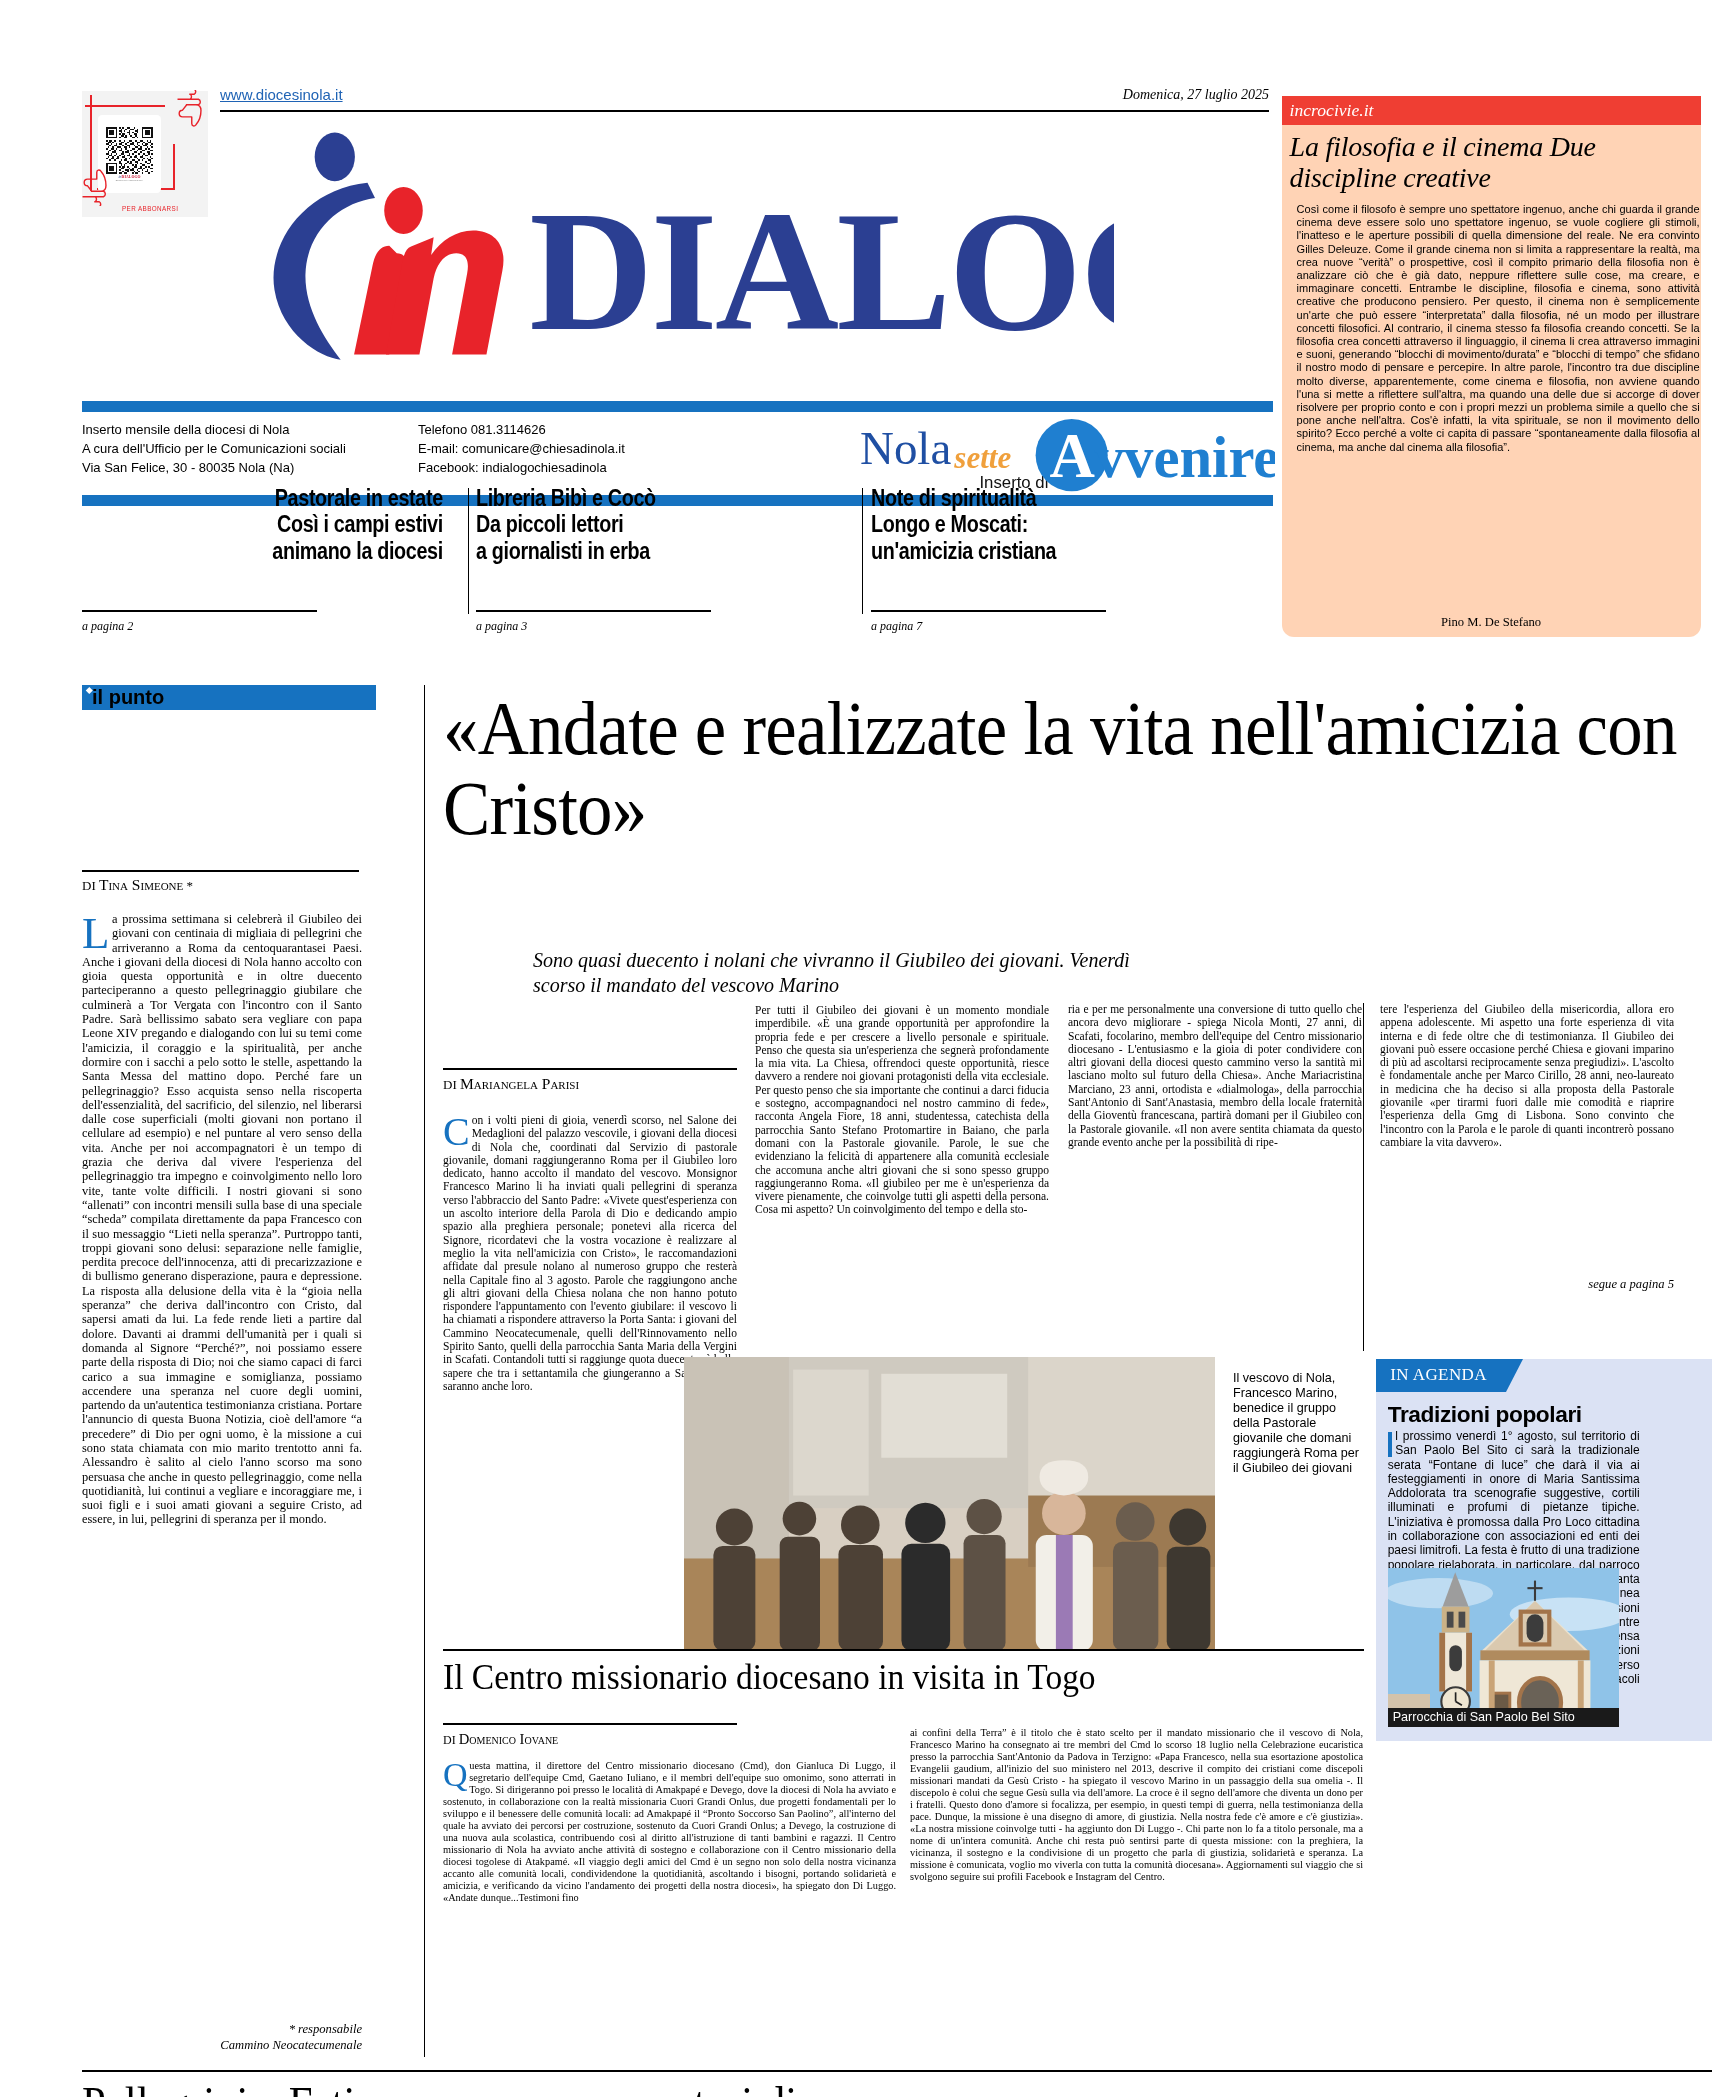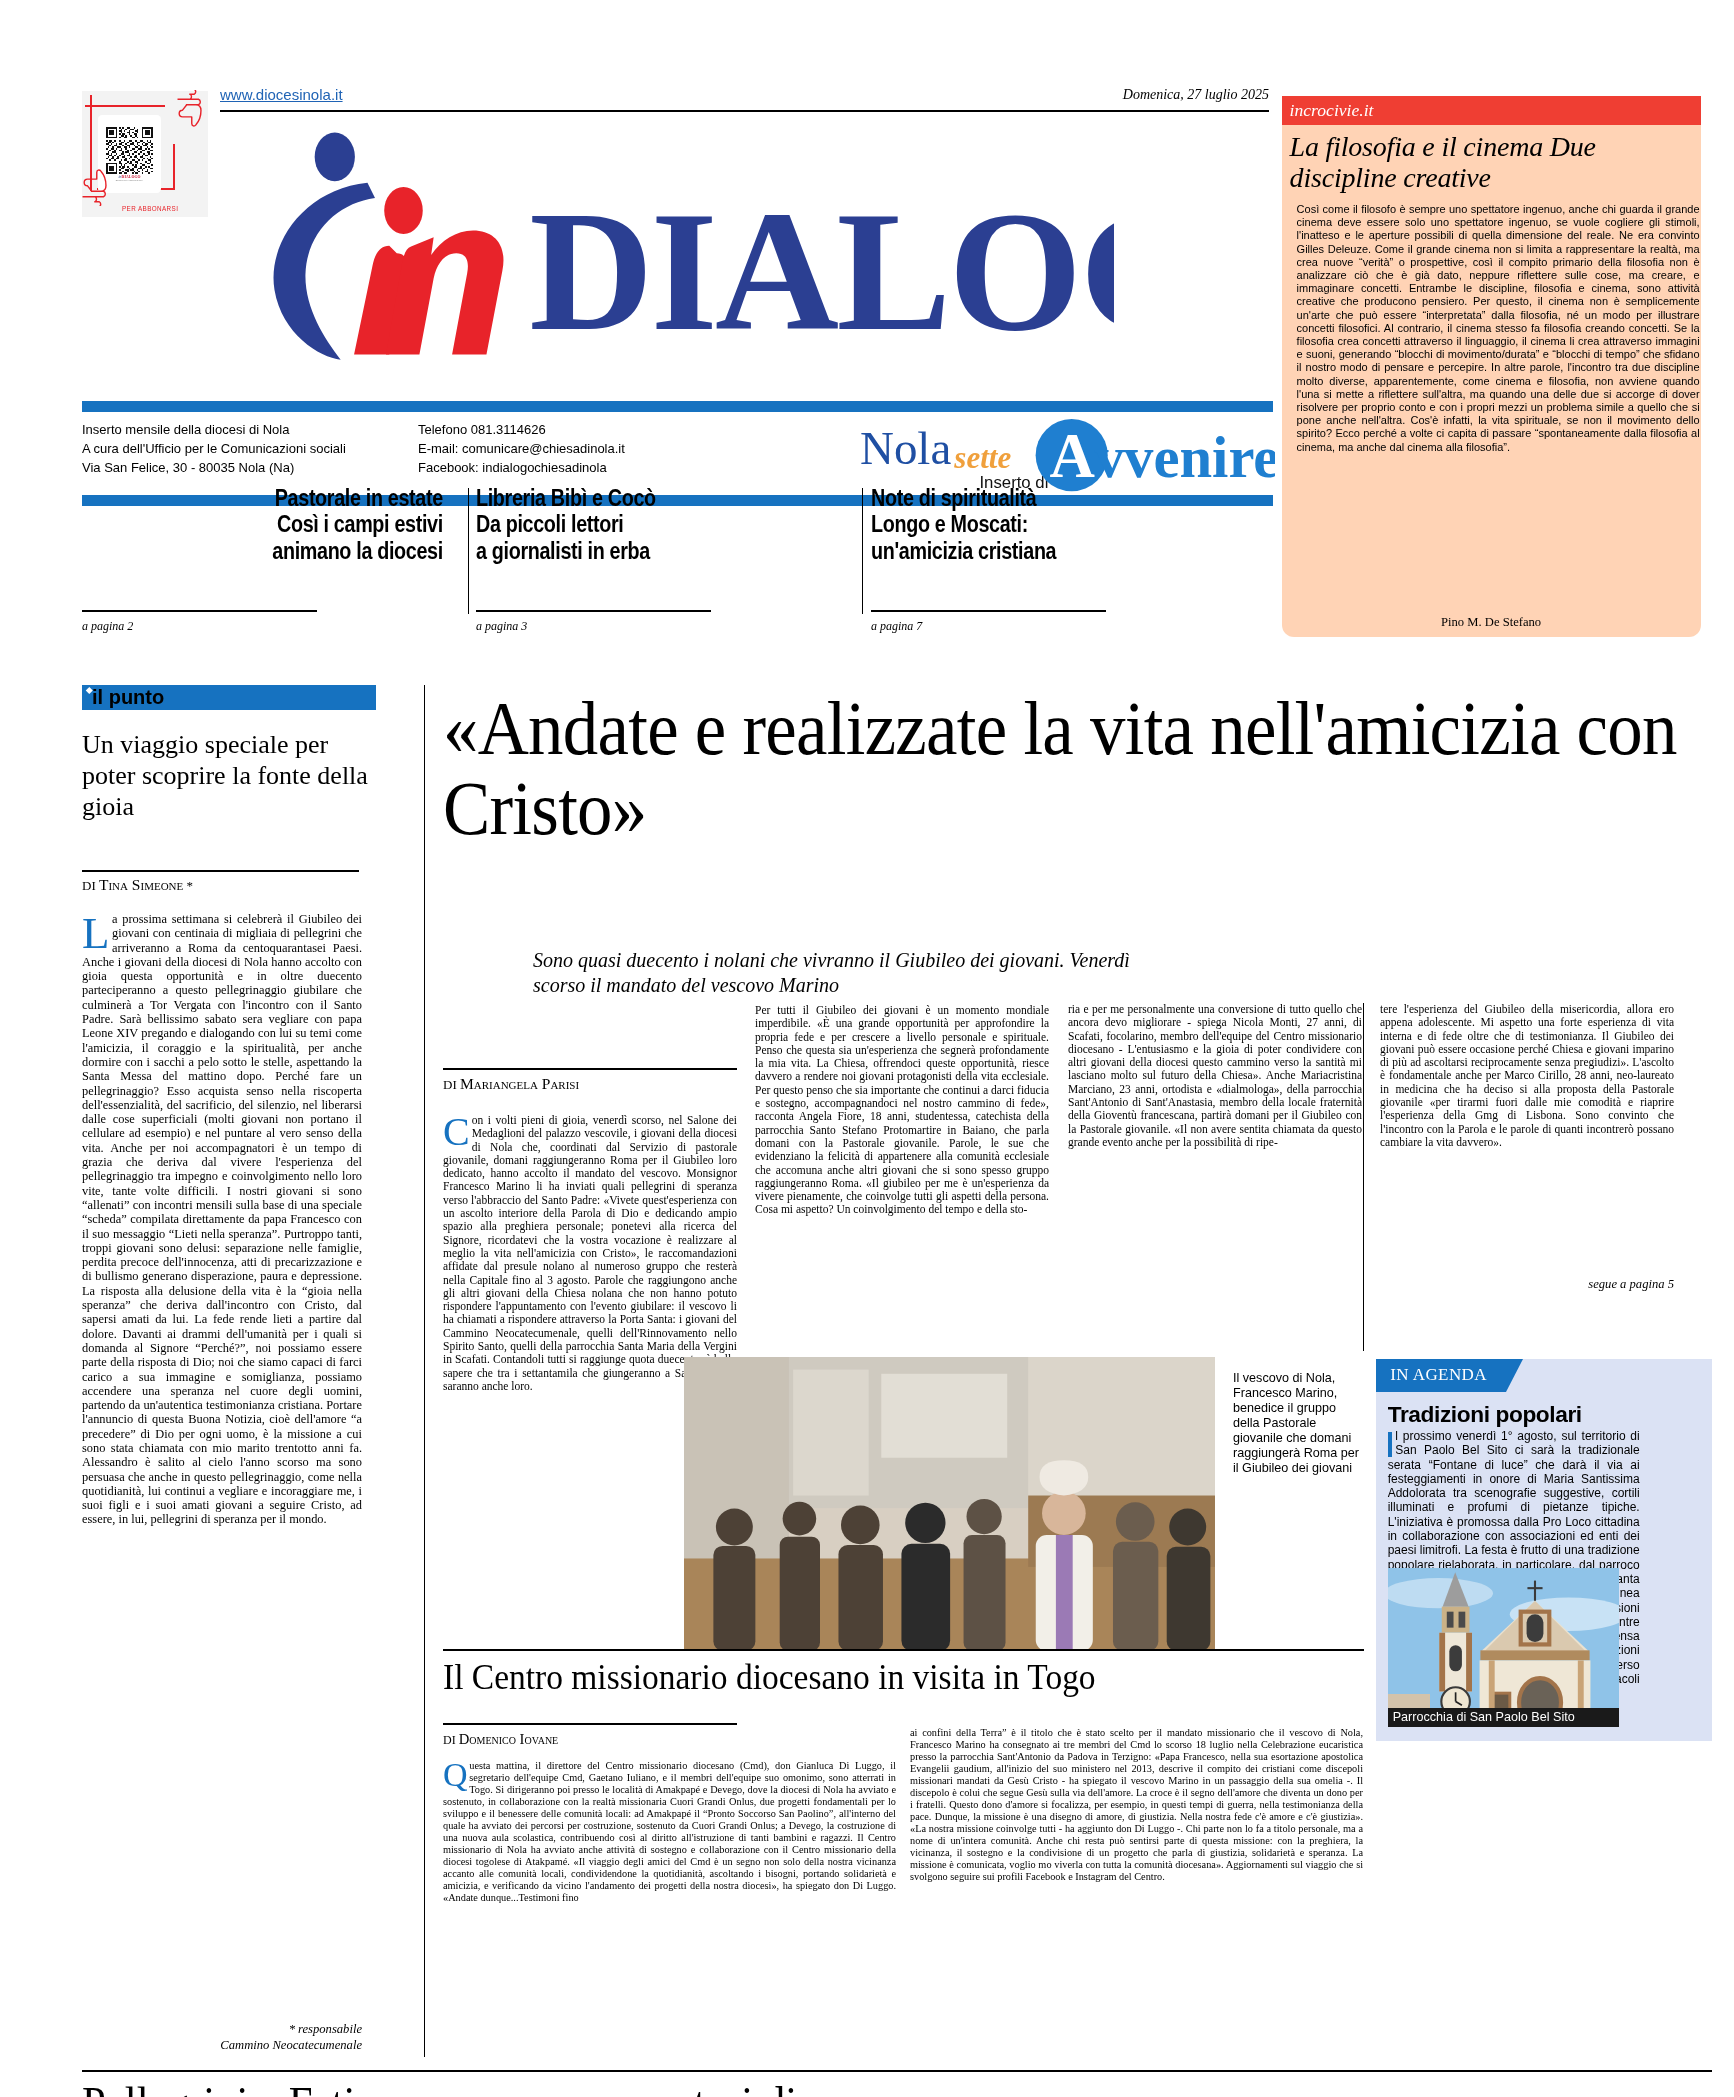--- a/index.html
+++ b/index.html
@@ -476,21 +476,20 @@
     <div class="body">Così come il filosofo è sempre uno spettatore ingenuo, anche chi guarda il grande cinema deve essere solo uno spettatore ingenuo, se vuole cogliere gli stimoli, l'inatteso e le aperture possibili di quella dimensione del reale. Ne era convinto Gilles Deleuze. Come il grande cinema non si limita a rappresentare la realtà, ma crea nuove “verità” o prospettive, così il compito primario della filosofia non è analizzare ciò che è già dato, neppure riflettere sulle cose, ma creare, e immaginare concetti. Entrambe le discipline, filosofia e cinema, sono attività creative che producono pensiero. Per questo, il cinema non è semplicemente un'arte che può essere “interpretata” dalla filosofia, né un modo per illustrare concetti filosofici. Al contrario, il cinema stesso fa filosofia creando concetti. Se la filosofia crea concetti attraverso il linguaggio, il cinema li crea attraverso immagini e suoni, generando “blocchi di movimento/durata” e “blocchi di tempo” che sfidano il nostro modo di pensare e percepire. In altre parole, l'incontro tra due discipline molto diverse, apparentemente, come cinema e filosofia, non avviene quando l'una si mette a riflettere sull'altra, ma quando una delle due si accorge di dover risolvere per proprio conto e con i propri mezzi un problema simile a quello che si pone anche nell'altra. Cos'è infatti, la vita spirituale, se non il movimento dello spirito? Ecco perché a volte ci capita di passare “spontaneamente dalla filosofia al cinema, ma anche dal cinema alla filosofia”.</div>
     <div class="sign">Pino M. De Stefano</div>
   </div>
 
   <div class="abs" id="vrule-main"></div>
   <div class="abs" id="ilpunto">
     <div class="kicker">
       <div class="dia"></div>
       <span>il punto</span>
     </div>
-    <h3>Un viaggio speciale per poter scoprire la fonte della gioia</h3>
     <div class="hr"></div>
     <div class="by">
       <span>DI</span>
       <span class="sc">Tina Simeone</span>
       <span>*</span>
     </div>
     <div class="txt">
       <span class="drop">L</span><span>a prossima settimana si celebrerà il Giubileo dei giovani con centinaia di migliaia di pellegrini che arriveranno a Roma da centoquarantasei Paesi. Anche i giovani della diocesi di Nola hanno accolto con gioia questa opportunità e in oltre duecento parteciperanno a questo pellegrinaggio giubilare che culminerà a Tor Vergata con l'incontro con il Santo Padre.
 Sarà bellissimo sabato sera vegliare con papa Leone XIV pregando e dialogando con lui su temi come l'amicizia, il coraggio e la spiritualità, per anche dormire con i sacchi a pelo sotto le stelle, aspettando la Santa Messa del mattino dopo.
 Perché fare un pellegrinaggio? Esso acquista senso nella riscoperta dell'essenzialità, del sacrificio, del silenzio, nel liberarsi dalle cose superficiali (molti giovani non portano il cellulare ad esempio) e nel puntare al vero senso della vita. Anche per noi accompagnatori è un tempo di grazia che deriva dal vivere l'esperienza del pellegrinaggio tra impegno e coinvolgimento nello loro vite, tante volte difficili.

